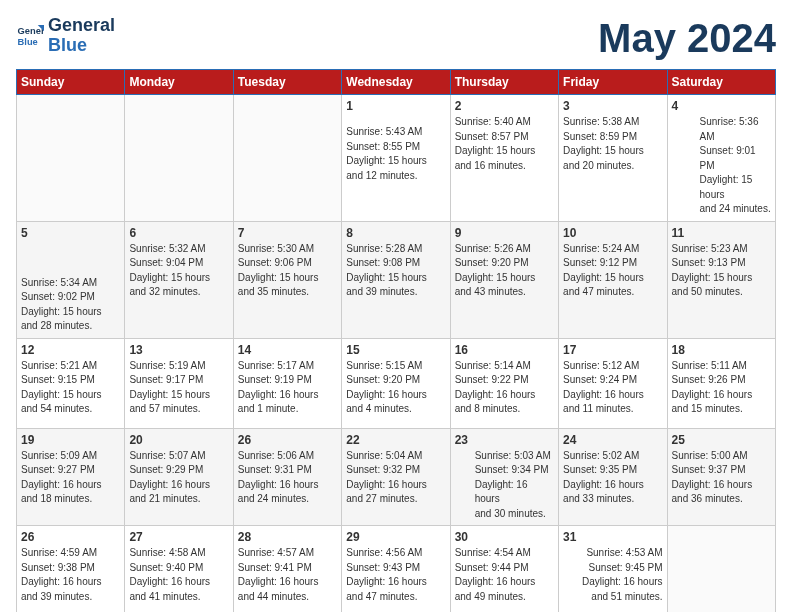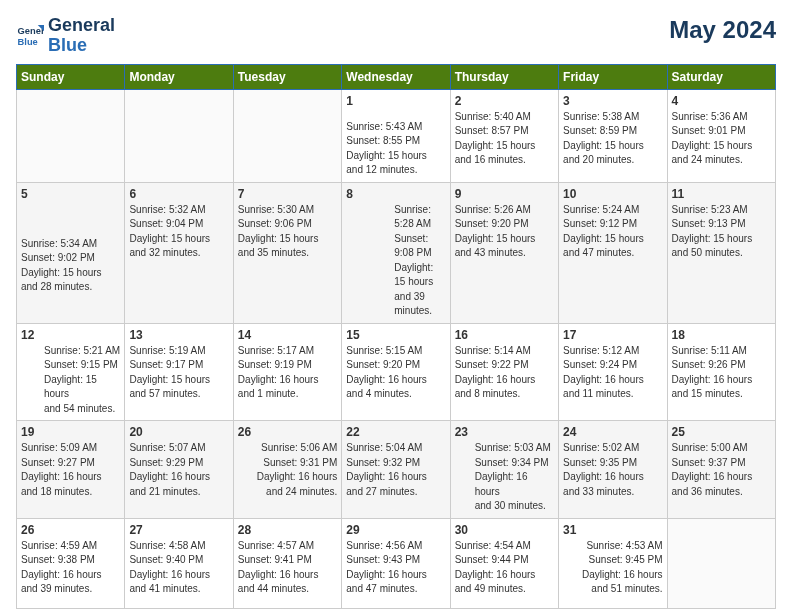--- a/index.html
+++ b/index.html
@@ -27,35 +27,35 @@
       color: #1a3a5c;
       line-height: 1.1;
     }
     .logo-text span { display: block; }
     .logo-icon {
       width: 28px;
       height: 28px;
     }
     .title-block { text-align: right; }
     .month-title {
-      font-size: 24px;
+      font-size: 40px;
       font-weight: bold;
       color: #1a3a5c;
     }
     .subtitle {
       font-size: 15px;
       color: #333;
     }
     table {
       width: 100%;
       border-collapse: collapse;
       font-size: 11px;
     }
     thead tr th {
-      background-color: #4d7c0f;
+      background-color: #b91c1c;
       color: #fff;
       padding: 5px 4px;
       text-align: left;
       font-size: 12px;
       font-weight: bold;
       border: 1px solid #2a6db5;
     }
     tbody tr td {
       border: 1px solid #ccc;
       vertical-align: top;
@@ -137,21 +137,21 @@
         </td>
         <td>
           <span class="day-num">3</span>
           <div class="day-info" style="white-space: pre-line;">Sunrise: 5:38 AM
 Sunset: 8:59 PM
 Daylight: 15 hours
 and 20 minutes.</div>
         </td>
         <td>
           <span class="day-num">4</span>
-          <div class="day-info" style="white-space: pre-line;">Sunrise: 5:36 AM
+          <div class="day-info" style="white-space: pre-line; margin-left: 28px;">Sunrise: 5:36 AM
 Sunset: 9:01 PM
 Daylight: 15 hours
 and 24 minutes.</div>
         </td>
       </tr>
       <tr>
         <td>
           <span class="day-num">5</span>
           <div class="day-info" style="white-space: pre-line; margin-top: 36px;">Sunrise: 5:34 AM
 Sunset: 9:02 PM
@@ -167,21 +167,21 @@
         </td>
         <td>
           <span class="day-num">7</span>
           <div class="day-info" style="white-space: pre-line;">Sunrise: 5:30 AM
 Sunset: 9:06 PM
 Daylight: 15 hours
 and 35 minutes.</div>
         </td>
         <td>
           <span class="day-num">8</span>
-          <div class="day-info" style="white-space: pre-line; margin-left: 48px;">Sunrise: 5:28 AM
+          <div class="day-info" style="white-space: pre-line;">Sunrise: 5:28 AM
 Sunset: 9:08 PM
 Daylight: 15 hours
 and 39 minutes.</div>
         </td>
         <td>
           <span class="day-num">9</span>
           <div class="day-info" style="white-space: pre-line;">Sunrise: 5:26 AM
 Sunset: 9:20 PM
 Daylight: 15 hours
 and 43 minutes.</div>
@@ -197,21 +197,21 @@
           <span class="day-num">11</span>
           <div class="day-info" style="white-space: pre-line;">Sunrise: 5:23 AM
 Sunset: 9:13 PM
 Daylight: 15 hours
 and 50 minutes.</div>
         </td>
       </tr>
       <tr>
         <td>
           <span class="day-num">12</span>
-          <div class="day-info" style="white-space: pre-line; margin-left: 23px;">Sunrise: 5:21 AM
+          <div class="day-info" style="white-space: pre-line;">Sunrise: 5:21 AM
 Sunset: 9:15 PM
 Daylight: 15 hours
 and 54 minutes.</div>
         </td>
         <td>
           <span class="day-num">13</span>
           <div class="day-info" style="white-space: pre-line;">Sunrise: 5:19 AM
 Sunset: 9:17 PM
 Daylight: 15 hours
 and 57 minutes.</div>
@@ -262,21 +262,21 @@
         </td>
         <td>
           <span class="day-num">20</span>
           <div class="day-info" style="white-space: pre-line;">Sunrise: 5:07 AM
 Sunset: 9:29 PM
 Daylight: 16 hours
 and 21 minutes.</div>
         </td>
         <td>
           <span class="day-num">26</span>
-          <div class="day-info" style="white-space: pre-line; text-align: right;">Sunrise: 5:06 AM
+          <div class="day-info" style="white-space: pre-line;">Sunrise: 5:06 AM
 Sunset: 9:31 PM
 Daylight: 16 hours
 and 24 minutes.</div>
         </td>
         <td>
           <span class="day-num">22</span>
           <div class="day-info" style="white-space: pre-line;">Sunrise: 5:04 AM
 Sunset: 9:32 PM
 Daylight: 16 hours
 and 27 minutes.</div>

